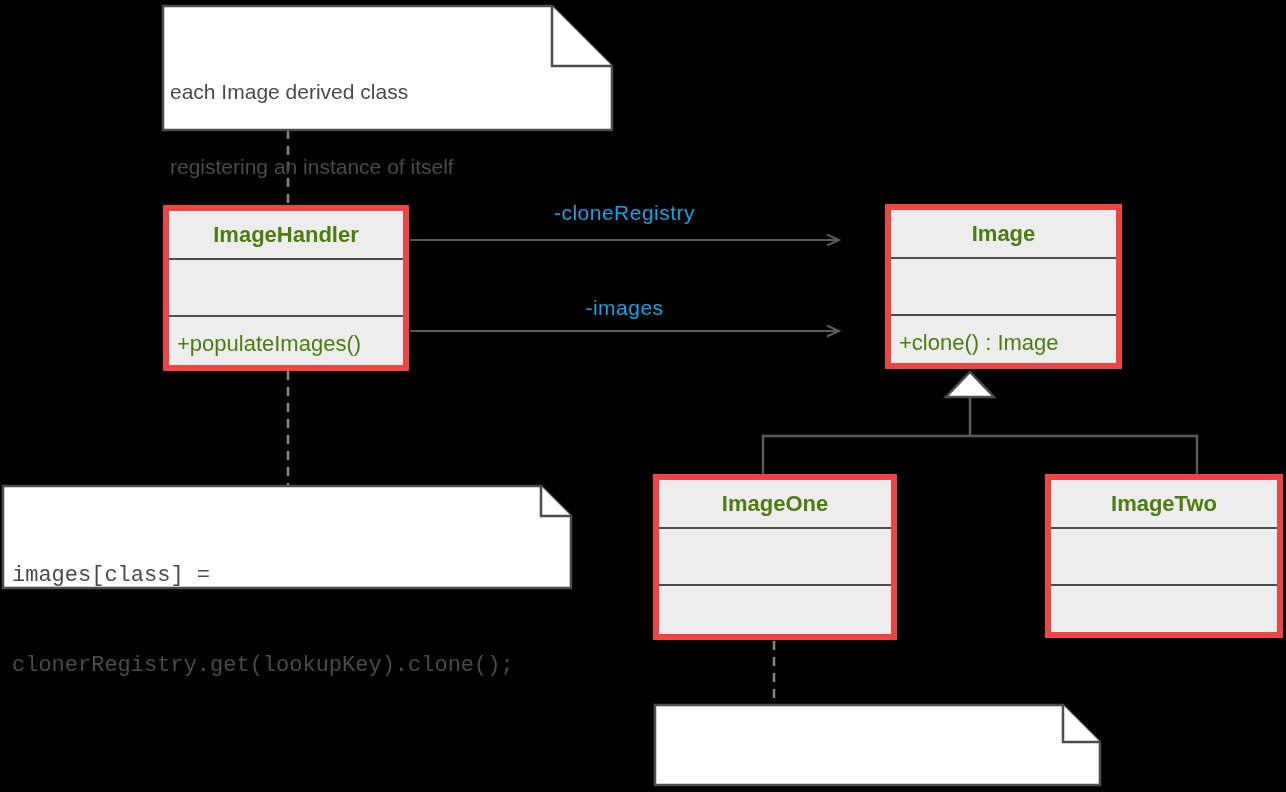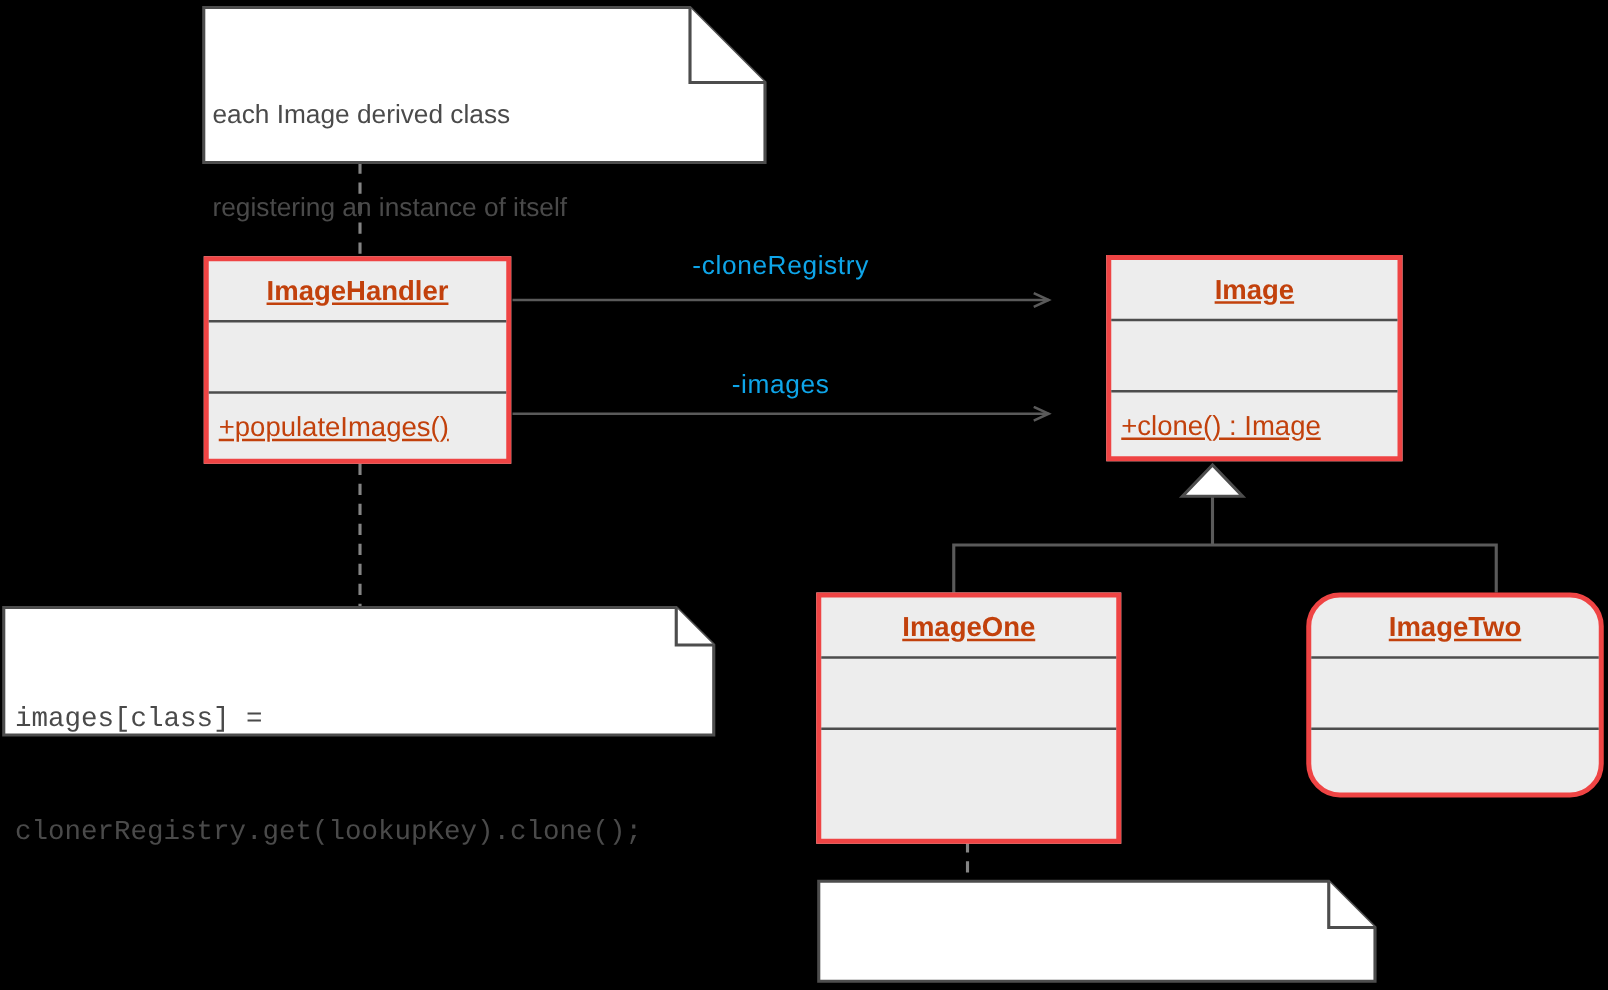--- a/index.html
+++ b/index.html
@@ -18,23 +18,22 @@
   .layer {
     position: absolute;
     left: 0;
     top: 0;
   }
   
   .uml-class {
     position: absolute;
     box-sizing: border-box;
     background: #ededed;
-    border: 4px solid #ef4444;
-    color: #c2410c;
-    text-decoration: underline;
+    border: 6px solid #ef4444;
+    color: #4d7c0f;
   }
   .cls-title {
     height: 47px;
     border-bottom: 2px solid #4d4d4d;
     display: flex;
     align-items: center;
     justify-content: center;
     font-weight: bold;
     font-size: 22px;
   }
@@ -121,26 +120,26 @@
   </div>
 
   <div class="uml-class" style="left:843px; top:204px; width:237px; height:165px;margin-left:42px;">
     <div class="cls-title">Image</div>
     <div class="cls-attrs"></div>
     <div class="cls-methods">
       <span>+clone() : Image</span>
     </div>
   </div>
 
-  <div class="uml-class" style="left:653px; top:474px; width:244px; height:201px;">
+  <div class="uml-class" style="left:653px; top:474px; width:244px; height:166px;">
     <div class="cls-title">ImageOne</div>
     <div class="cls-attrs"></div>
   </div>
 
-  <div class="uml-class" style="left:1045px; top:474px; width:238px; height:164px;border-radius:27px;">
+  <div class="uml-class" style="left:1045px; top:474px; width:238px; height:164px;">
     <div class="cls-title">ImageTwo</div>
     <div class="cls-attrs"></div>
     <div class="cls-methods"></div>
   </div>
 
   <div class="assoc-label" style="left:411px; top:201px; width:427px;">-cloneRegistry</div>
   <div class="assoc-label" style="left:411px; top:280px; width:427px;margin-top:16px;">-images</div>
 
   <div class="note-text sans" style="left:170px; top:29px;">
     <div>each Image derived class</div>

